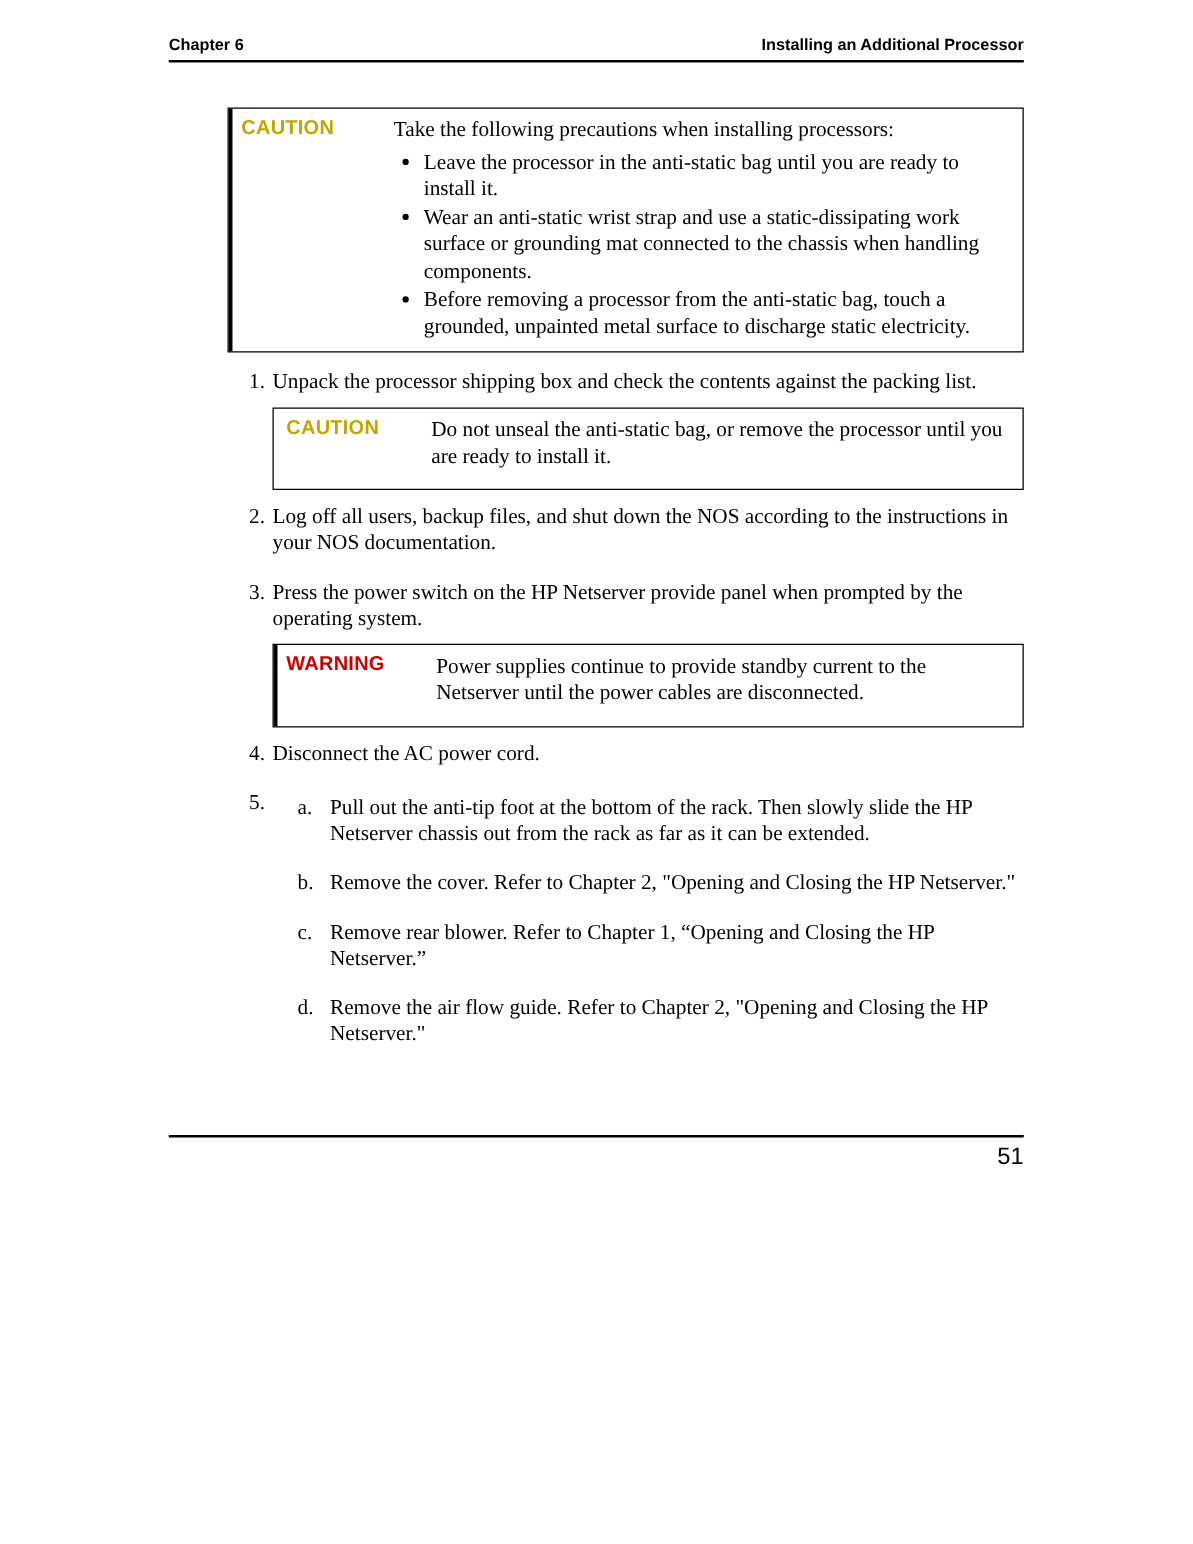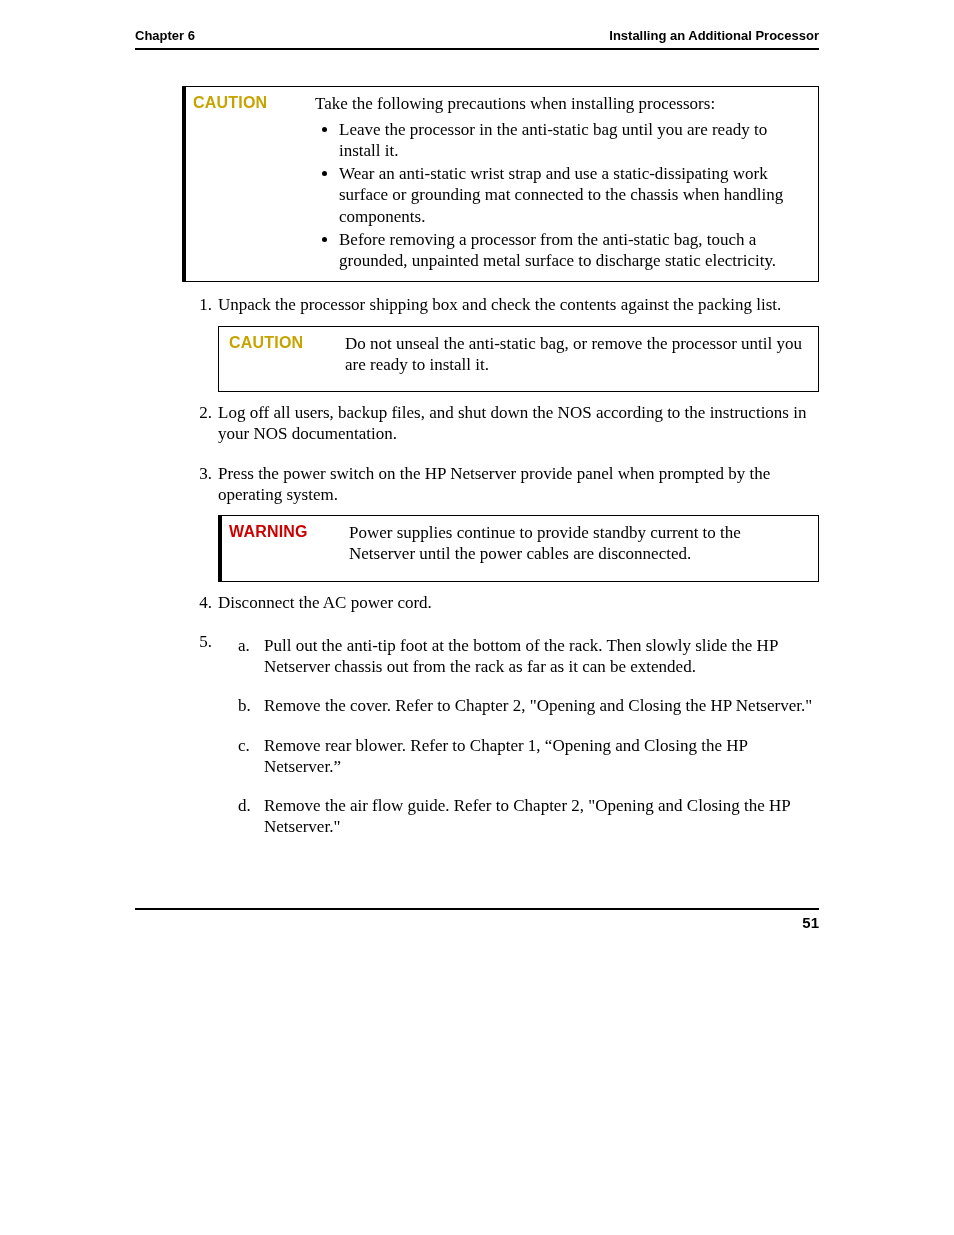--- a/index.html
+++ b/index.html
@@ -110,22 +110,22 @@
   }
   
   .page-footer {
     position: absolute;
     left: 135px;
     right: 135px;
     top: 908px;
     border-top: 2px solid #000;
     text-align: right;
     font-family: Arial, Helvetica, sans-serif;
-    font-weight: bold;
-    font-size: 15px;
+    font-weight: normal;
+    font-size: 19px;
     padding-top: 4px;
   }
 </style>
 </head>
 <body>
 
 <div class="page">
 
   <div class="running-head">
     <span>Chapter 6</span>

